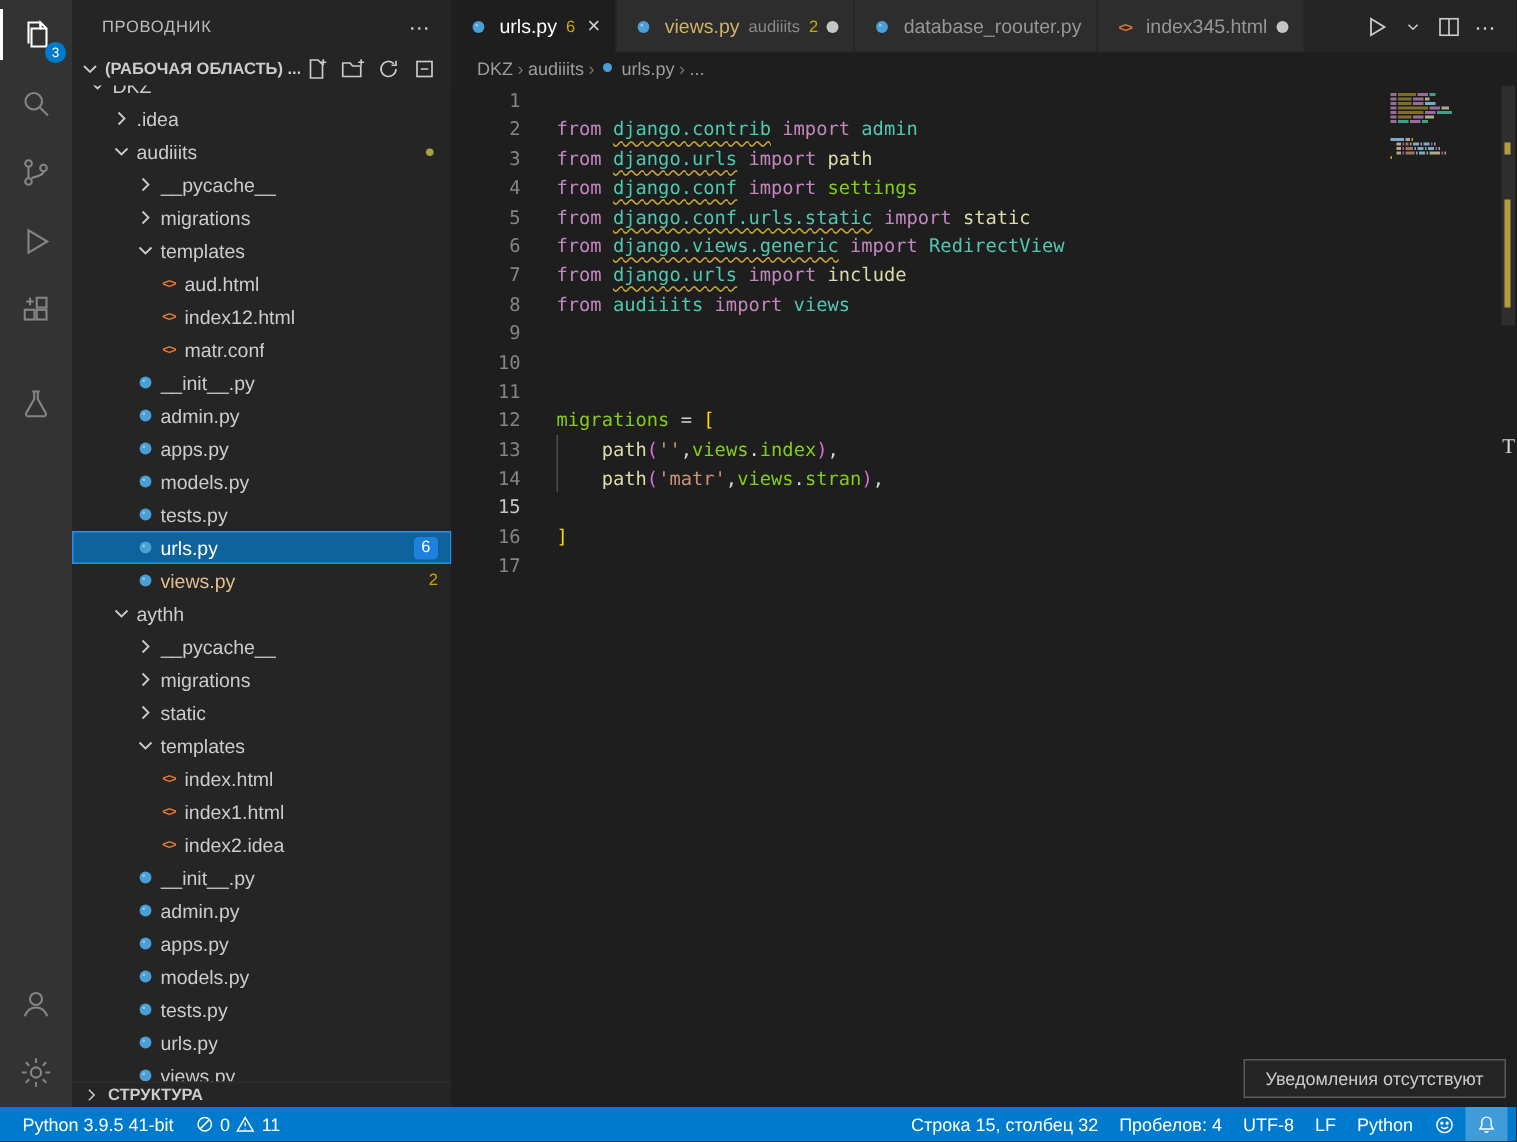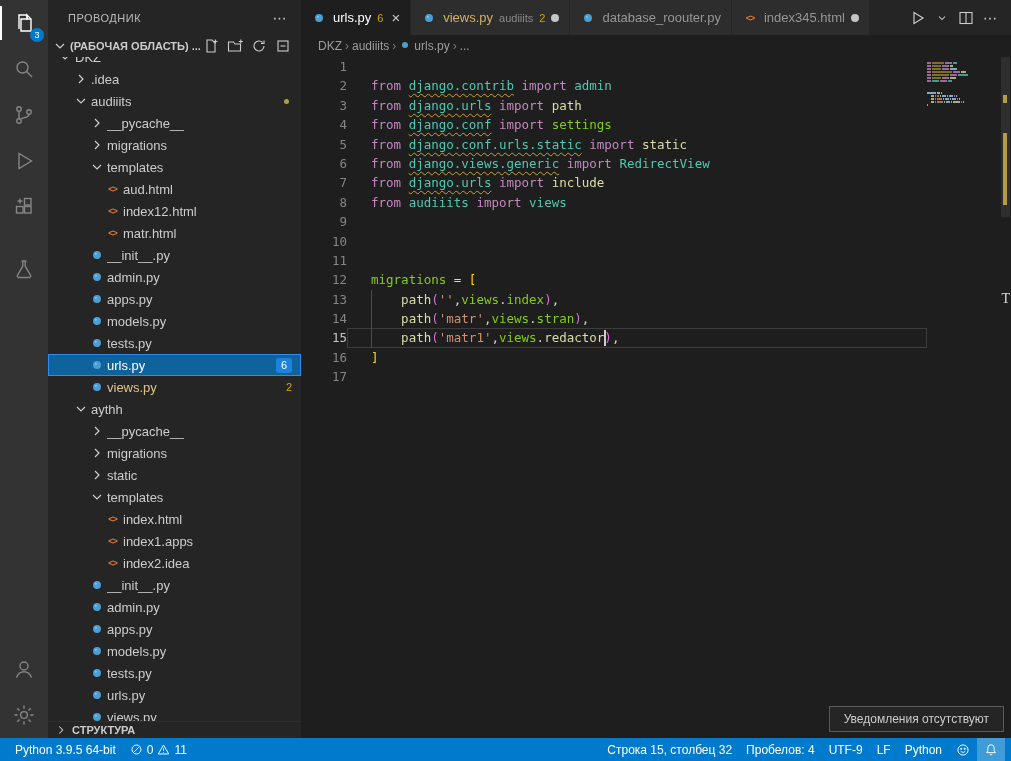--- a/index.html
+++ b/index.html
@@ -239,21 +239,21 @@
         <div class="trow" style="padding-left: 56px;">
           <span class="ticn">
             <span class="html-ico">&lt;&gt;</span>
           </span>
           <span class="tlabel">index12.html</span>
         </div>
         <div class="trow" style="padding-left: 56px;">
           <span class="ticn">
             <span class="html-ico">&lt;&gt;</span>
           </span>
-          <span class="tlabel">matr.html</span>
+          <span class="tlabel">matr.conf</span>
         </div>
         <div class="trow" style="padding-left: 40px;">
           <span class="ticn">
             <svg width="14" height="14" viewBox="0 0 16 16">
               <circle cx="8" cy="8" r="4.5" fill="#4b9fd5"></circle>
               <circle cx="6.7" cy="6.7" r="1" fill="#8fd0f2"></circle>
             </svg>
           </span>
           <span class="tlabel">__init__.py</span>
         </div>
@@ -356,21 +356,21 @@
         <div class="trow" style="padding-left: 56px;">
           <span class="ticn">
             <span class="html-ico">&lt;&gt;</span>
           </span>
           <span class="tlabel">index.html</span>
         </div>
         <div class="trow" style="padding-left: 56px;">
           <span class="ticn">
             <span class="html-ico">&lt;&gt;</span>
           </span>
-          <span class="tlabel">index1.apps</span>
+          <span class="tlabel">index1.html</span>
         </div>
         <div class="trow" style="padding-left: 56px;">
           <span class="ticn">
             <span class="html-ico">&lt;&gt;</span>
           </span>
           <span class="tlabel">index2.idea</span>
         </div>
         <div class="trow" style="padding-left: 40px;">
           <span class="ticn">
             <svg width="14" height="14" viewBox="0 0 16 16">
@@ -573,21 +573,20 @@
           <div class="line">
             <div class="num">13</div>
             <div class="line-inner guide"><span class="tk-p">    </span><span class="tk-f">path</span><span class="tk-b2">(</span><span class="tk-s">''</span><span class="tk-p">,</span><span class="tk-v">views</span><span class="tk-p">.</span><span class="tk-v">index</span><span class="tk-b2">)</span><span class="tk-p">,</span></div>
           </div>
           <div class="line">
             <div class="num">14</div>
             <div class="line-inner guide"><span class="tk-p">    </span><span class="tk-f">path</span><span class="tk-b2">(</span><span class="tk-s">'matr'</span><span class="tk-p">,</span><span class="tk-v">views</span><span class="tk-p">.</span><span class="tk-v">stran</span><span class="tk-b2">)</span><span class="tk-p">,</span></div>
           </div>
           <div class="line cur">
             <div class="num">15</div>
-            <div class="line-inner guide"><span class="tk-p">    </span><span class="tk-f">path</span><span class="tk-b2">(</span><span class="tk-s">'matr1'</span><span class="tk-p">,</span><span class="tk-v">views</span><span class="tk-p">.</span><span class="tk-f">redactor</span><span class="tk-b2">)</span><span class="tk-p">,</span><span class="caret" style="left: 257.275px;"></span></div>
           </div>
           <div class="line">
             <div class="num">16</div>
             <div class="line-inner"><span class="tk-b1">]</span></div>
           </div>
           <div class="line">
             <div class="num">17</div>
             <div class="line-inner"></div>
           </div>
         </div>
@@ -689,21 +688,21 @@
         <div class="ov-warn" style="top:76px;height:72px;"></div>
         <div class="ov-thumb"></div>
         <div class="artifact-t">T</div>
       </div>
     </div>
   </div>
 </div>
 
 <div class="statusbar">
   <div class="sbi">
-    <span>Python 3.9.5 64-bit</span>
+    <span>Python 3.9.5 41-bit</span>
   </div>
   <div class="sbi">
     <svg width="13" height="13" viewBox="0 0 16 16" fill="none" stroke-width="1.2">
         <circle cx="8" cy="8" r="5.5"></circle>
         <path d="M4.2 11.8L11.8 4.2"></path>
       </svg>
     <span>0</span>
     <svg width="13" height="13" viewBox="0 0 16 16" fill="none" stroke-width="1.2">
         <path d="M8 2.5L14.5 13.5H1.5z"></path>
         <path d="M8 6.5v3.2M8 11.6v.7"></path>
@@ -711,21 +710,21 @@
     <span>11</span>
   </div>
   <div class="sb-right">
     <div class="sbi">
         <span>Строка 15, столбец 32</span>
       </div>
     <div class="sbi">
         <span>Пробелов: 4</span>
       </div>
     <div class="sbi">
-        <span>UTF-9</span>
+        <span>UTF-8</span>
       </div>
     <div class="sbi">
         <span>LF</span>
       </div>
     <div class="sbi">
         <span>Python</span>
       </div>
     <div class="sbi">
       <svg width="14" height="14" viewBox="0 0 16 16" fill="none" stroke-width="1.1">
           <circle cx="8" cy="8" r="5.8"></circle>

